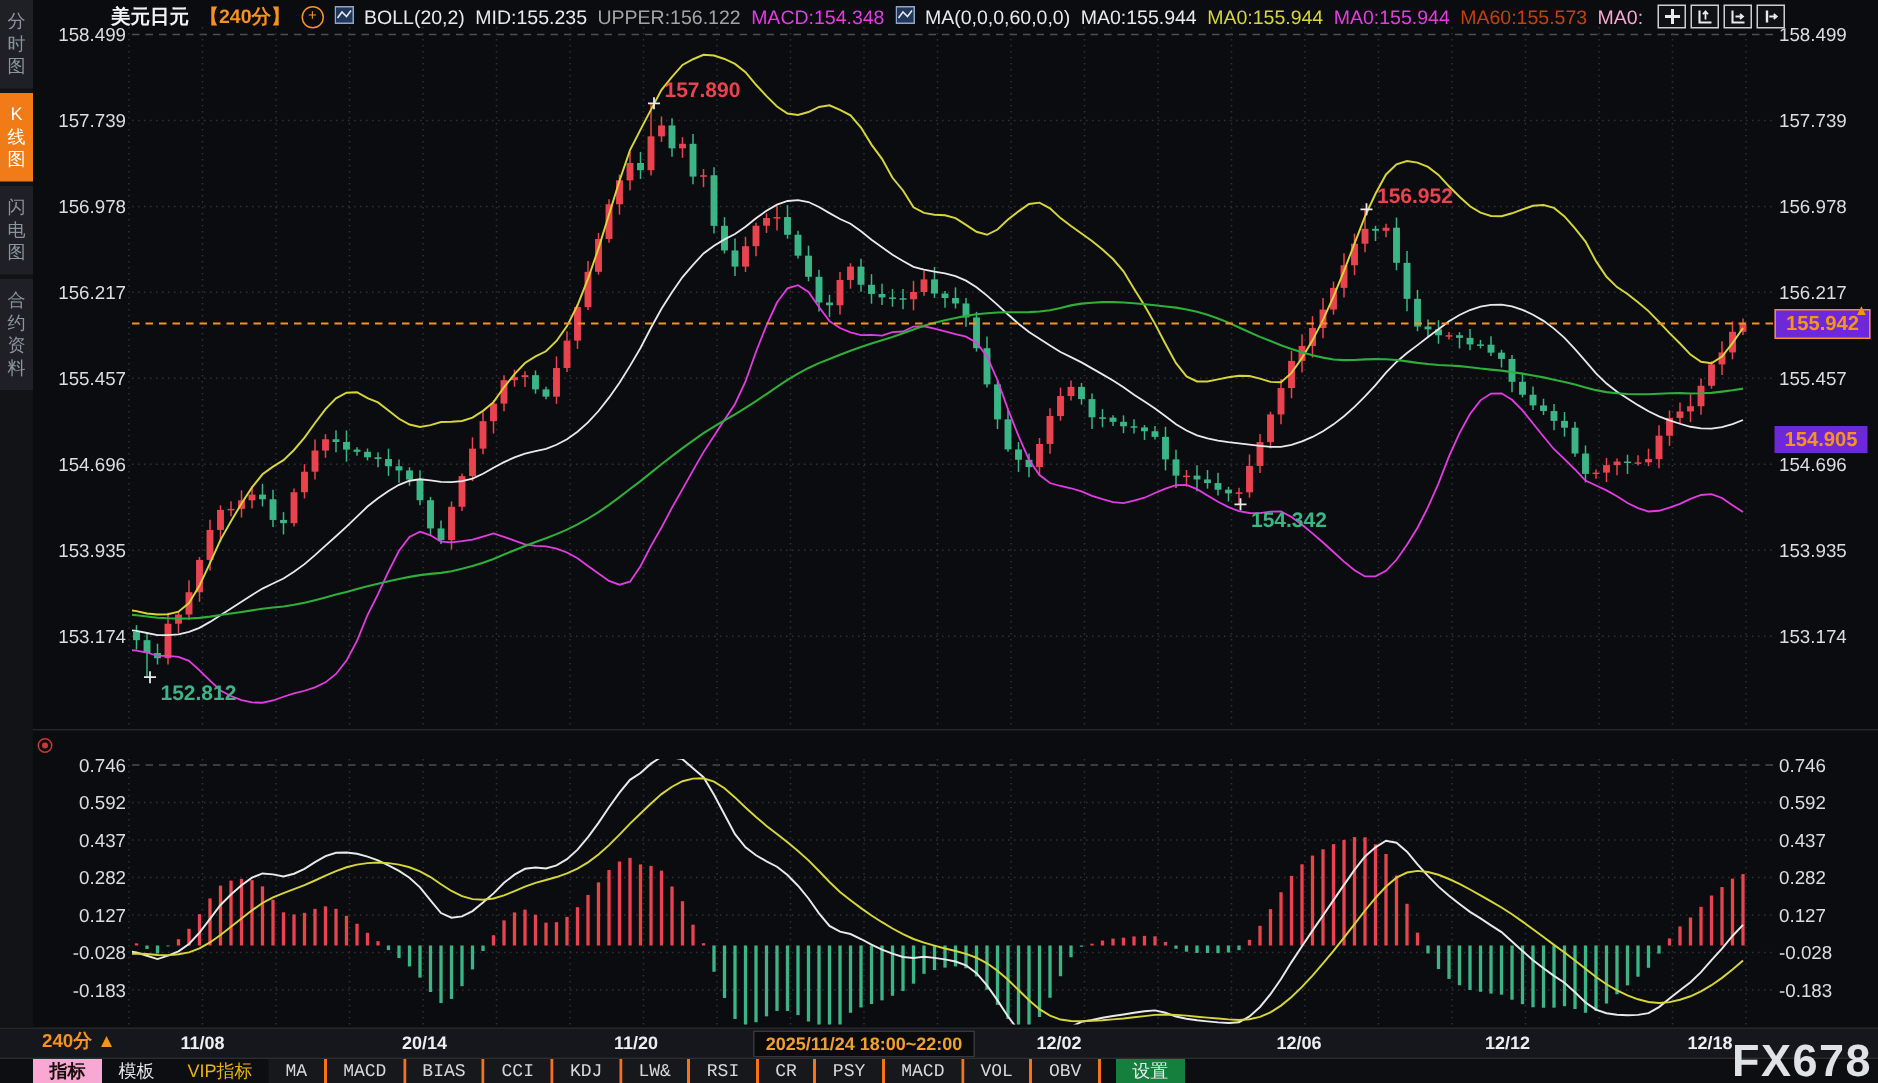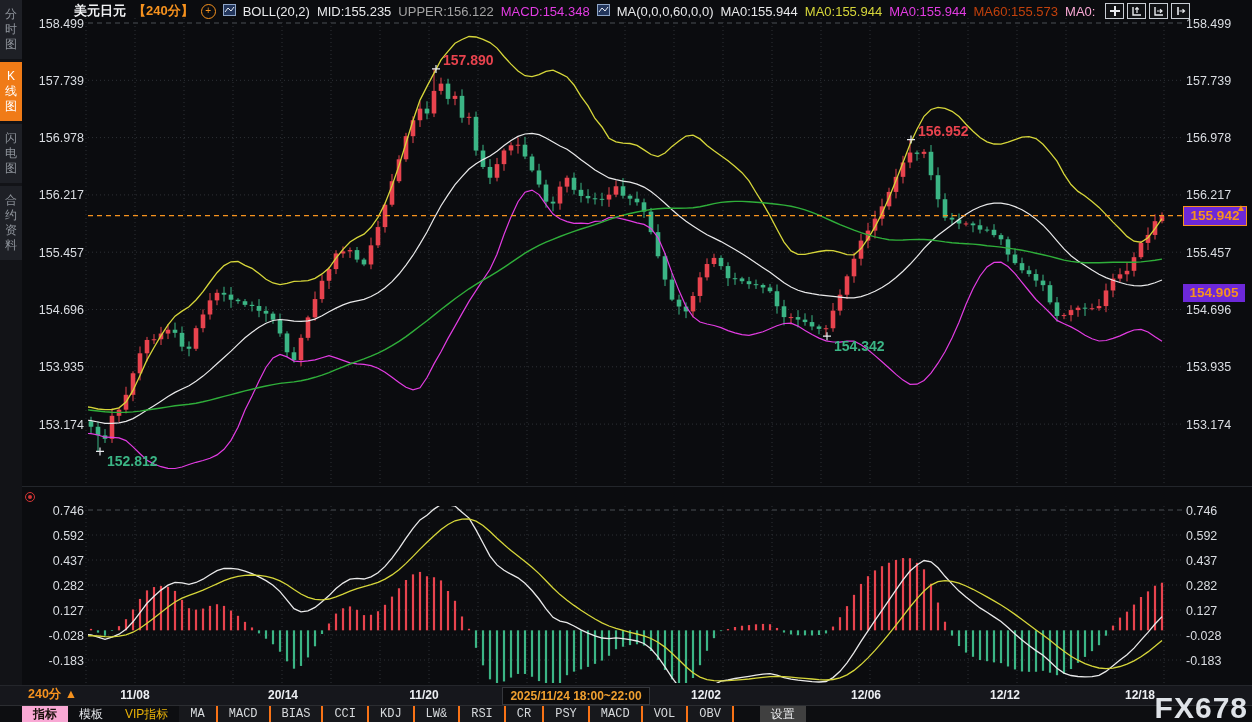--- a/index.html
+++ b/index.html
@@ -41,21 +41,21 @@
     color:#f0a030;font-size:12px;font-weight:bold;line-height:16px;text-align:center;}
   
   #toolbar{position:absolute;left:0;top:705px;width:1252px;height:17px;background:#0d0e11;
     border-top:1px solid #2b2d31;display:flex;align-items:stretch;z-index:4;padding-left:22px;box-sizing:border-box;}
   .tb-item{display:flex;align-items:center;padding:0 11px;font-size:12px;color:#e2e4e8;cursor:pointer;}
   .tb-item.active{background:#f9a8d4;color:#18100a;font-weight:bold;}
   .tb-item.vip{color:#eab308;font-weight:normal;}
   .tb-item.mono{font-family:"Liberation Mono","DejaVu Sans Mono",monospace;background:#17181c;
     border-right:2px solid #f97316;color:#d6d9dc;}
   .tb-item.mono:first-of-type{border-left:1px solid #3f4145;}
-  .tb-item.settings{background:#404040;color:#ecedef;margin-left:26px;}
+  .tb-item.settings{background:#15803d;color:#ecedef;margin-left:10px;}
   
   .price-badge{position:absolute;left:1183px;width:62px;height:18px;line-height:18px;
     background:#6d28d9;color:#f6921e;font-size:13.5px;font-weight:bold;text-align:center;z-index:5;}
   .price-badge.bordered{border:1px solid #f6921e;}
   #edge-arrow{position:absolute;left:1236px;color:#f6921e;font-size:10px;z-index:6;}
   #watermark{position:absolute;right:4px;bottom:-3px;font-size:30px;font-weight:bold;
     color:#dfe3e8;letter-spacing:1px;z-index:10;}
 </style>
 </head>
 <body>

